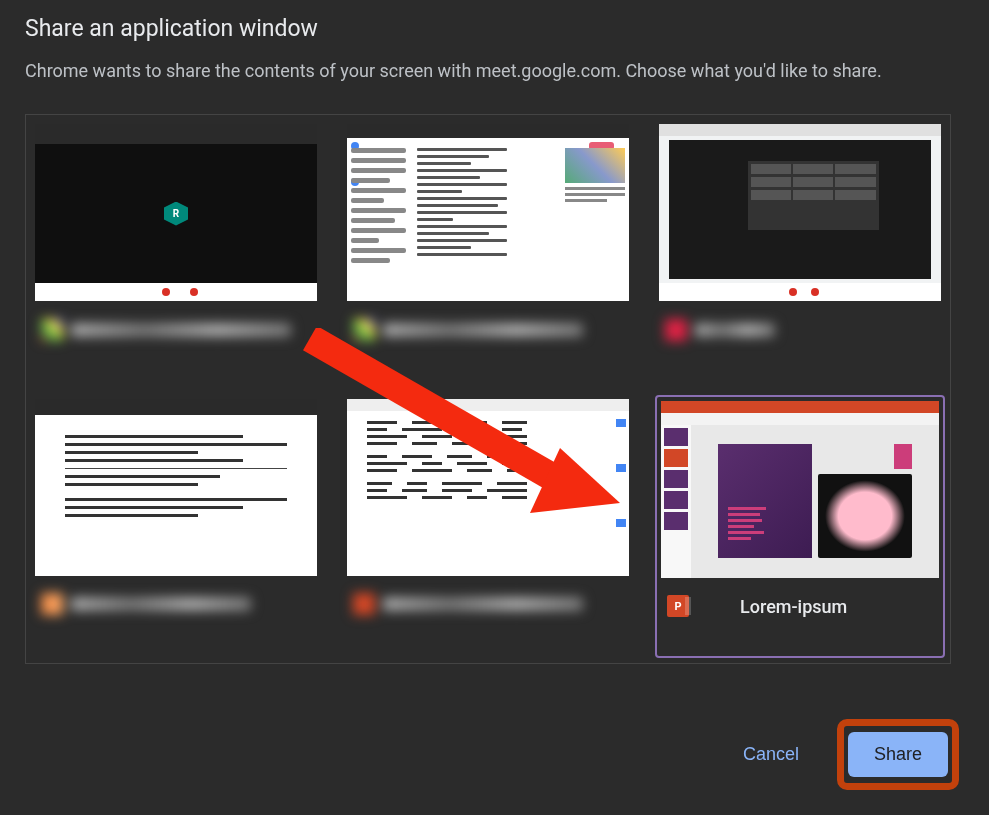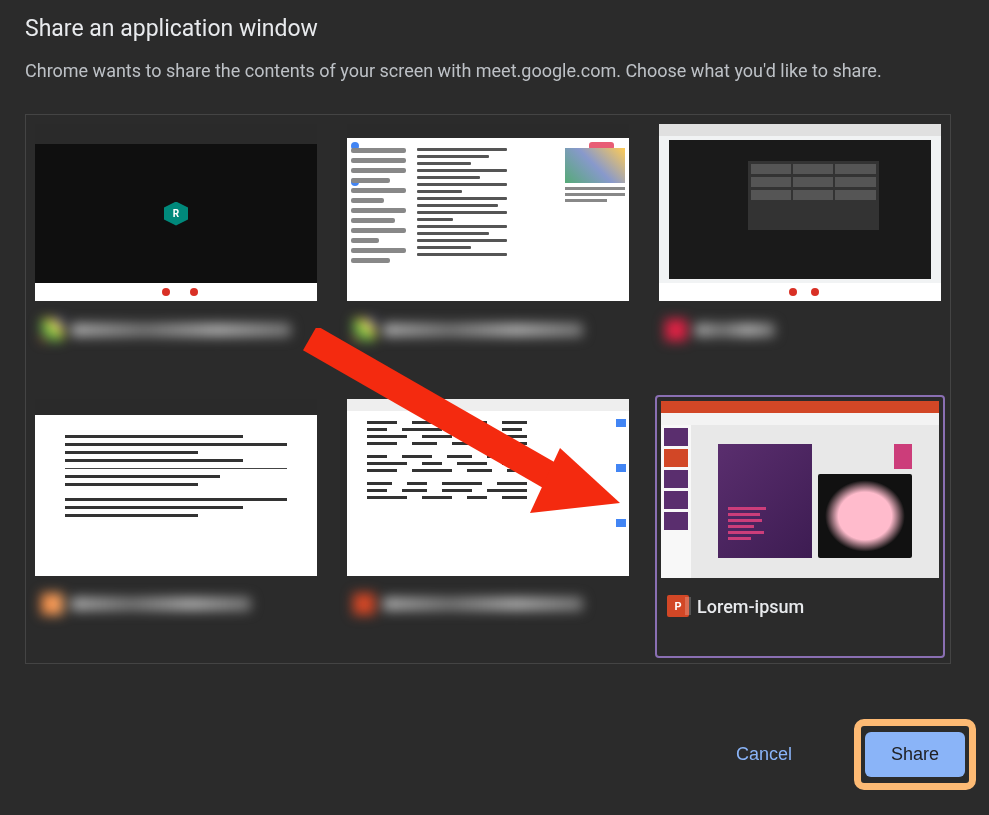--- a/index.html
+++ b/index.html
@@ -191,60 +191,61 @@
       position:relative;
     }
     .ppt-icon::after {
       content:''; position:absolute; right:-2px; top:2px; width:6px; height:18px;
       background:#fff; opacity:0.2;
     }
     .label-text {
       font-size: 18px;
       color: #e8eaed;
       font-weight: 500;
+      margin-left: 43px;
     }
 
     
     .arrow {
       position: absolute;
       left: 300px;
       top: 328px;
       width: 320px;
       height: 190px;
       pointer-events: none;
       z-index: 50;
     }
 
     
     .button-row {
       position: absolute;
-      right: 13px;
+      right: 30px;
       bottom: 25px;
       display: flex;
-      gap: 36px;
+      gap: 12px;
       align-items: center;
     }
     .btn {
       padding: 12px 26px;
       border-radius: 6px;
       font-size: 18px;
       font-weight: 500;
       cursor: pointer;
       border: none;
       background: transparent;
     }
     .btn-cancel {
       color: #8ab4f8;
     }
     .btn-share {
       background: #8ab4f8;
       color: #202124;
     }
     .highlight-box {
-      border: 7px solid #fdba74;
+      border: 7px solid #c2410c;
       border-radius: 10px;
       padding: 6px 4px;
     }
   </style>
 </head>
 <body>
 
 <div class="modal">
   <h1 class="title">Share an application window</h1>
   <p class="subtitle">Chrome wants to share the contents of your screen with meet.google.com. Choose what you'd like to share.</p>

